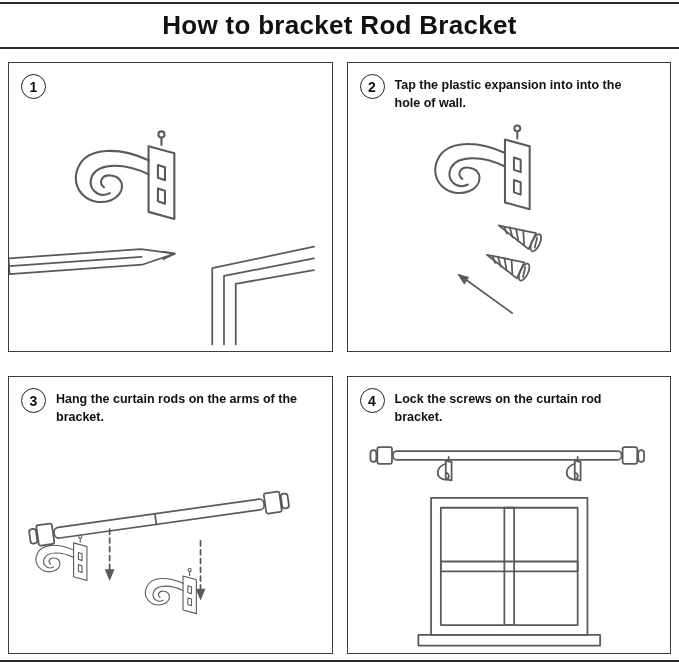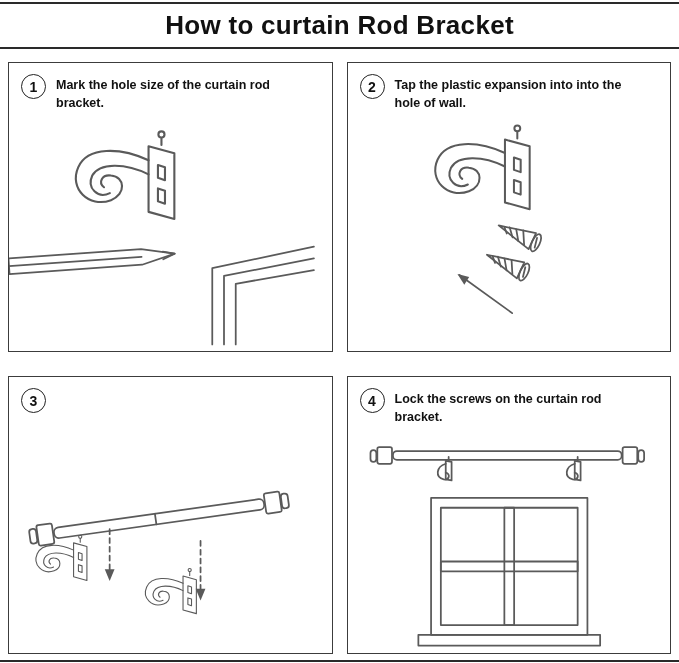--- a/index.html
+++ b/index.html
@@ -85,29 +85,28 @@
       <path d="M8 0 L14 1 L14 20 L8 19 Z"></path>
       <path d="M8 3 C -2 6 -3 17 6 19 C 12 20 13 13 8 12"></path>
       <path d="M11 -4 L11 0"></path>
     </g>
   </defs>
 </svg>
 
 <div class="page">
 
   <div class="header">
-    <h1>How to curtain Rod Bracket</h1>
+    <h1>How to bracket Rod Bracket</h1>
   </div>
 
   <div class="grid">
 
     <div class="panel">
       <div class="step-head">
         <div class="num">1</div>
-        <div class="step-text">Mark the hole size of the curtain rod bracket.</div>
       </div>
       <div class="art">
         <svg viewBox="0 0 330 230" preserveAspectRatio="xMidYMid meet">
           <use href="#sym-bracket" transform="translate(42,8) scale(1.2)"></use>
 
           <g class="lineart" stroke-width="1.6" transform="translate(0,138) rotate(-4 0 12)">
             <path d="M0 4 L136 4 L170 11 L136 20 L0 20 Z"></path>
             <path d="M0 12 L136 12"></path>
             <path d="M158 8 L170 11 L158 16"></path>
           </g>
@@ -135,20 +134,21 @@
             <path class="lineart" stroke-width="1.6" d="M168 198 L114 159"></path>
             <polygon points="112,158 124,161 119,169" fill="#5a5a5a" stroke="none"></polygon>
           </g>
         </svg>
       </div>
     </div>
 
     <div class="panel">
       <div class="step-head">
         <div class="num">3</div>
+        <div class="step-text">Hang the curtain rods on the arms of the bracket.</div>
       </div>
       <div class="art">
         <svg viewBox="0 0 330 230" preserveAspectRatio="xMidYMid meet">
 
           <g class="lineart" stroke-width="1.6" transform="rotate(-8 165 92)">
             <rect x="45" y="86" width="217" height="11" rx="5"></rect>
             <rect x="28" y="81" width="16" height="21" rx="2"></rect>
             <rect x="20" y="84" width="7" height="15" rx="3"></rect>
             <rect x="263" y="81" width="16" height="21" rx="2"></rect>
             <rect x="280" y="84" width="7" height="15" rx="3"></rect>

